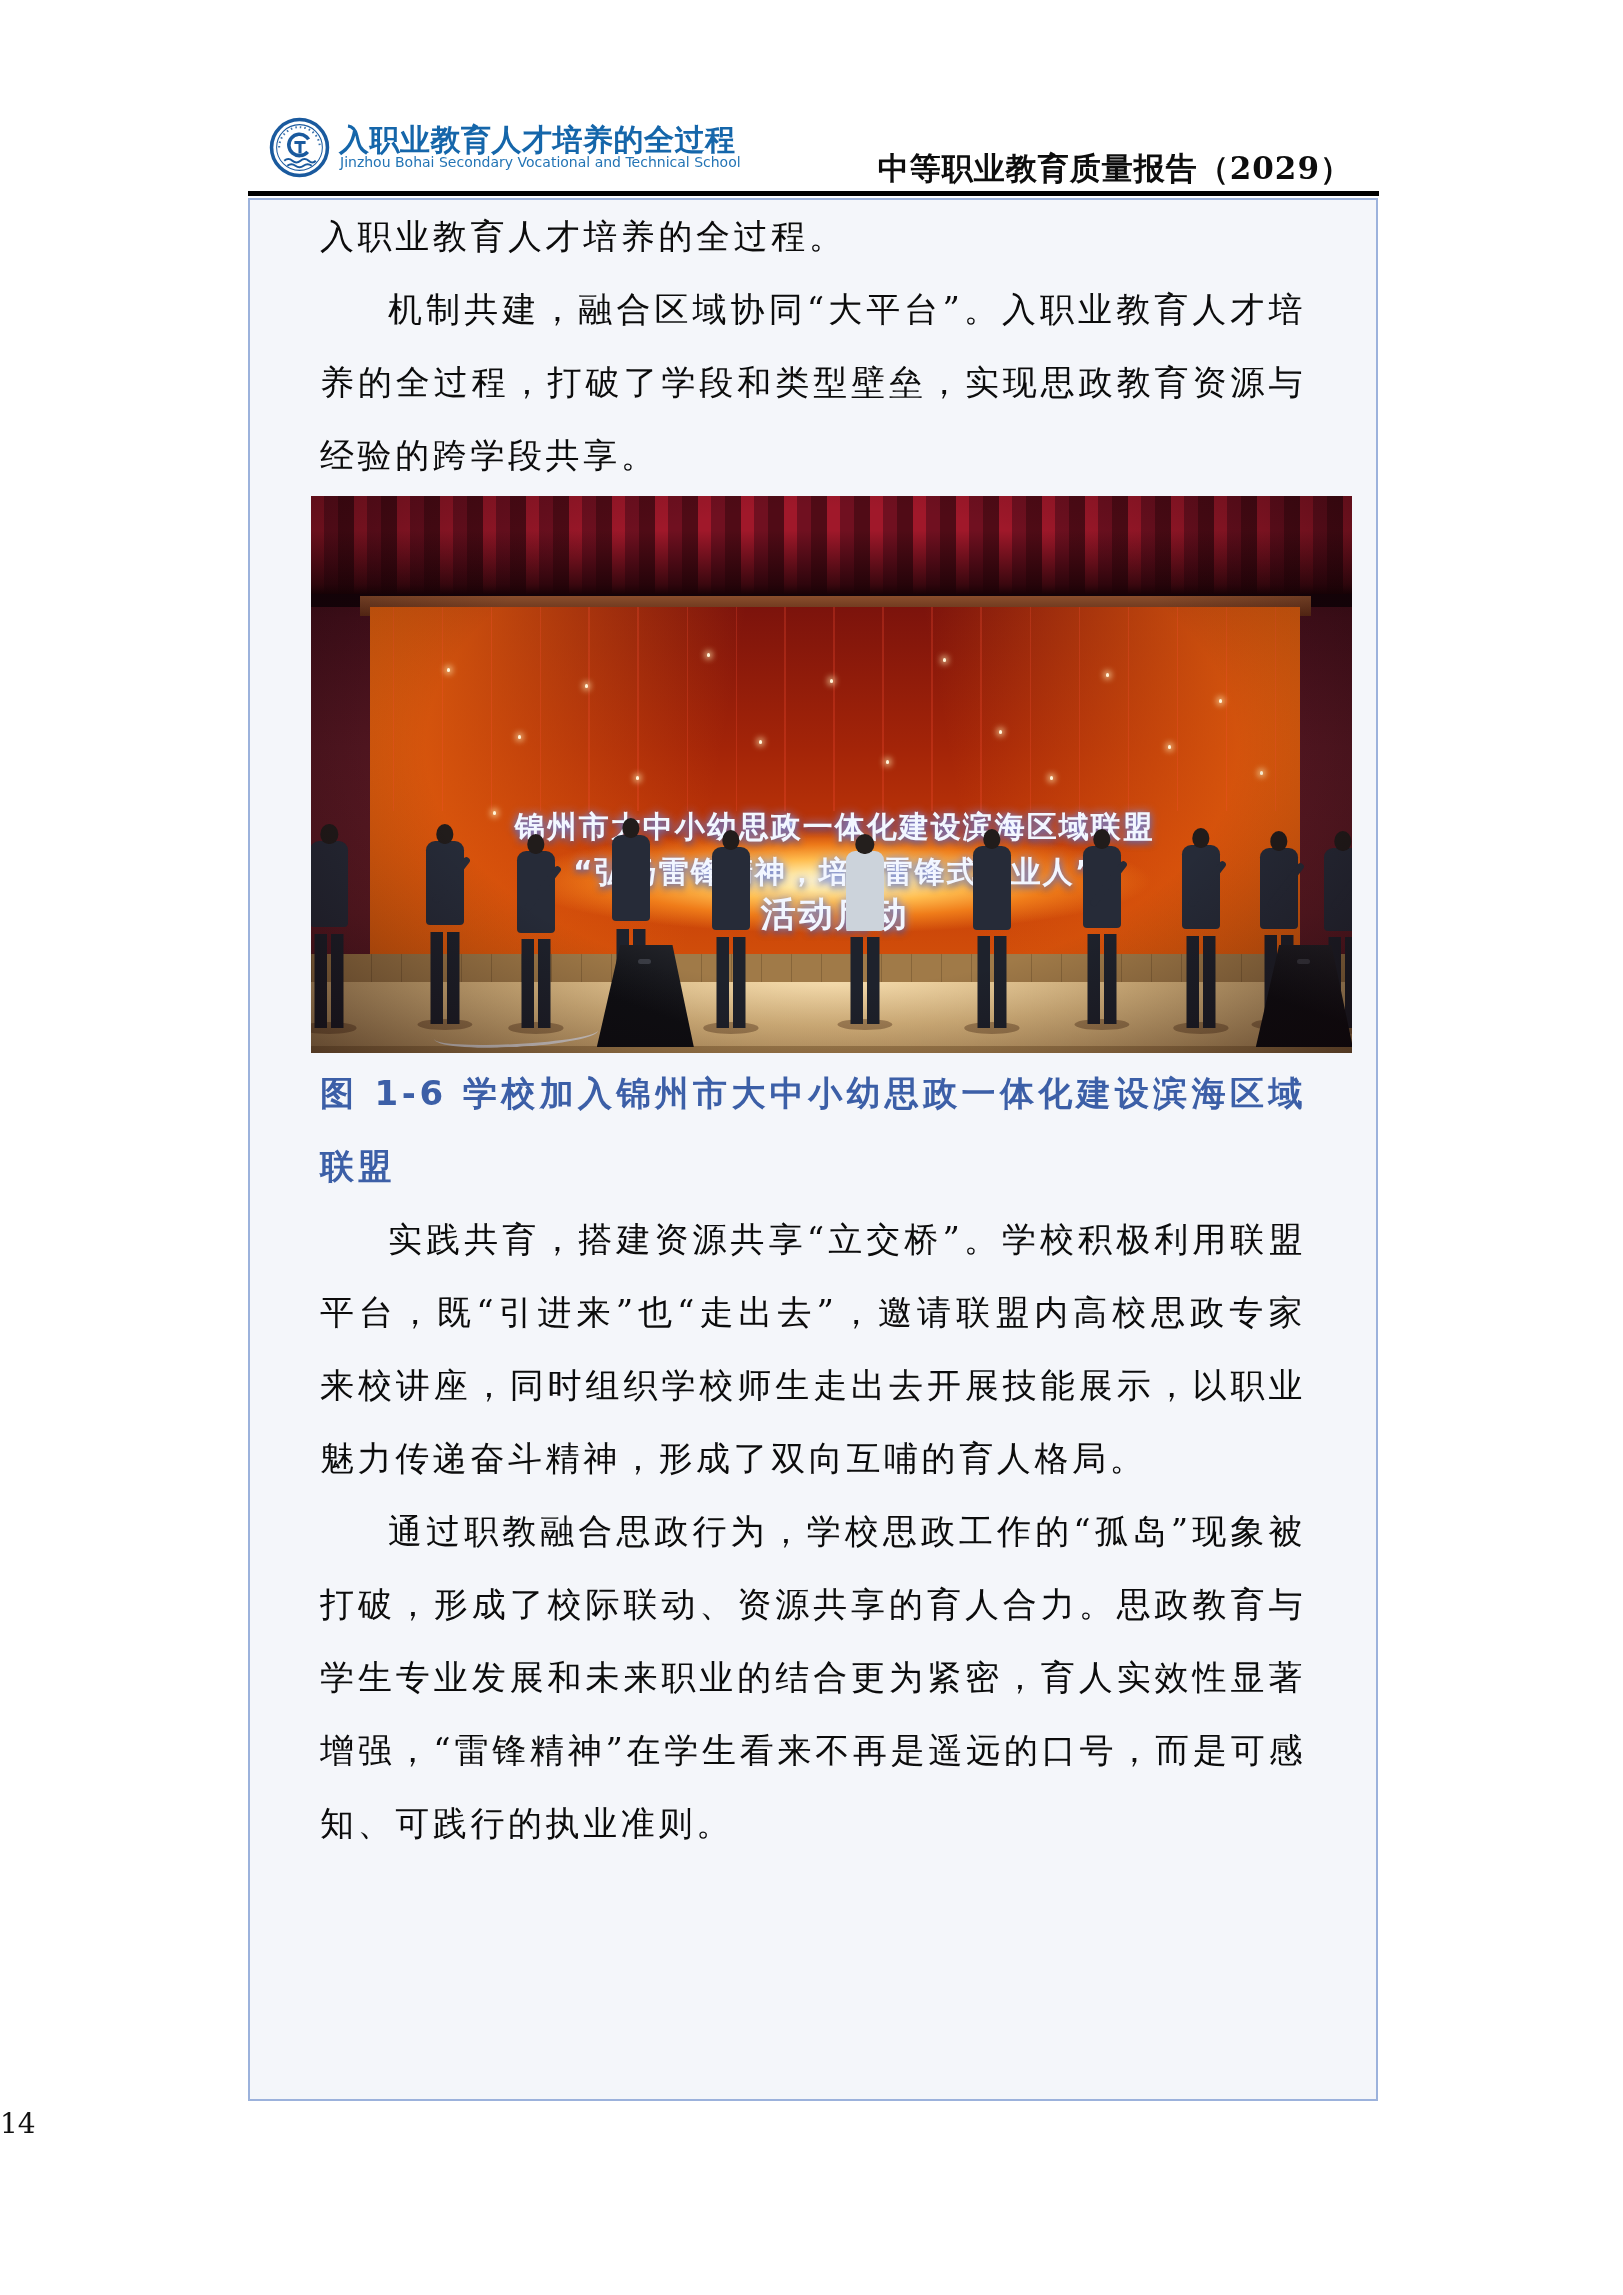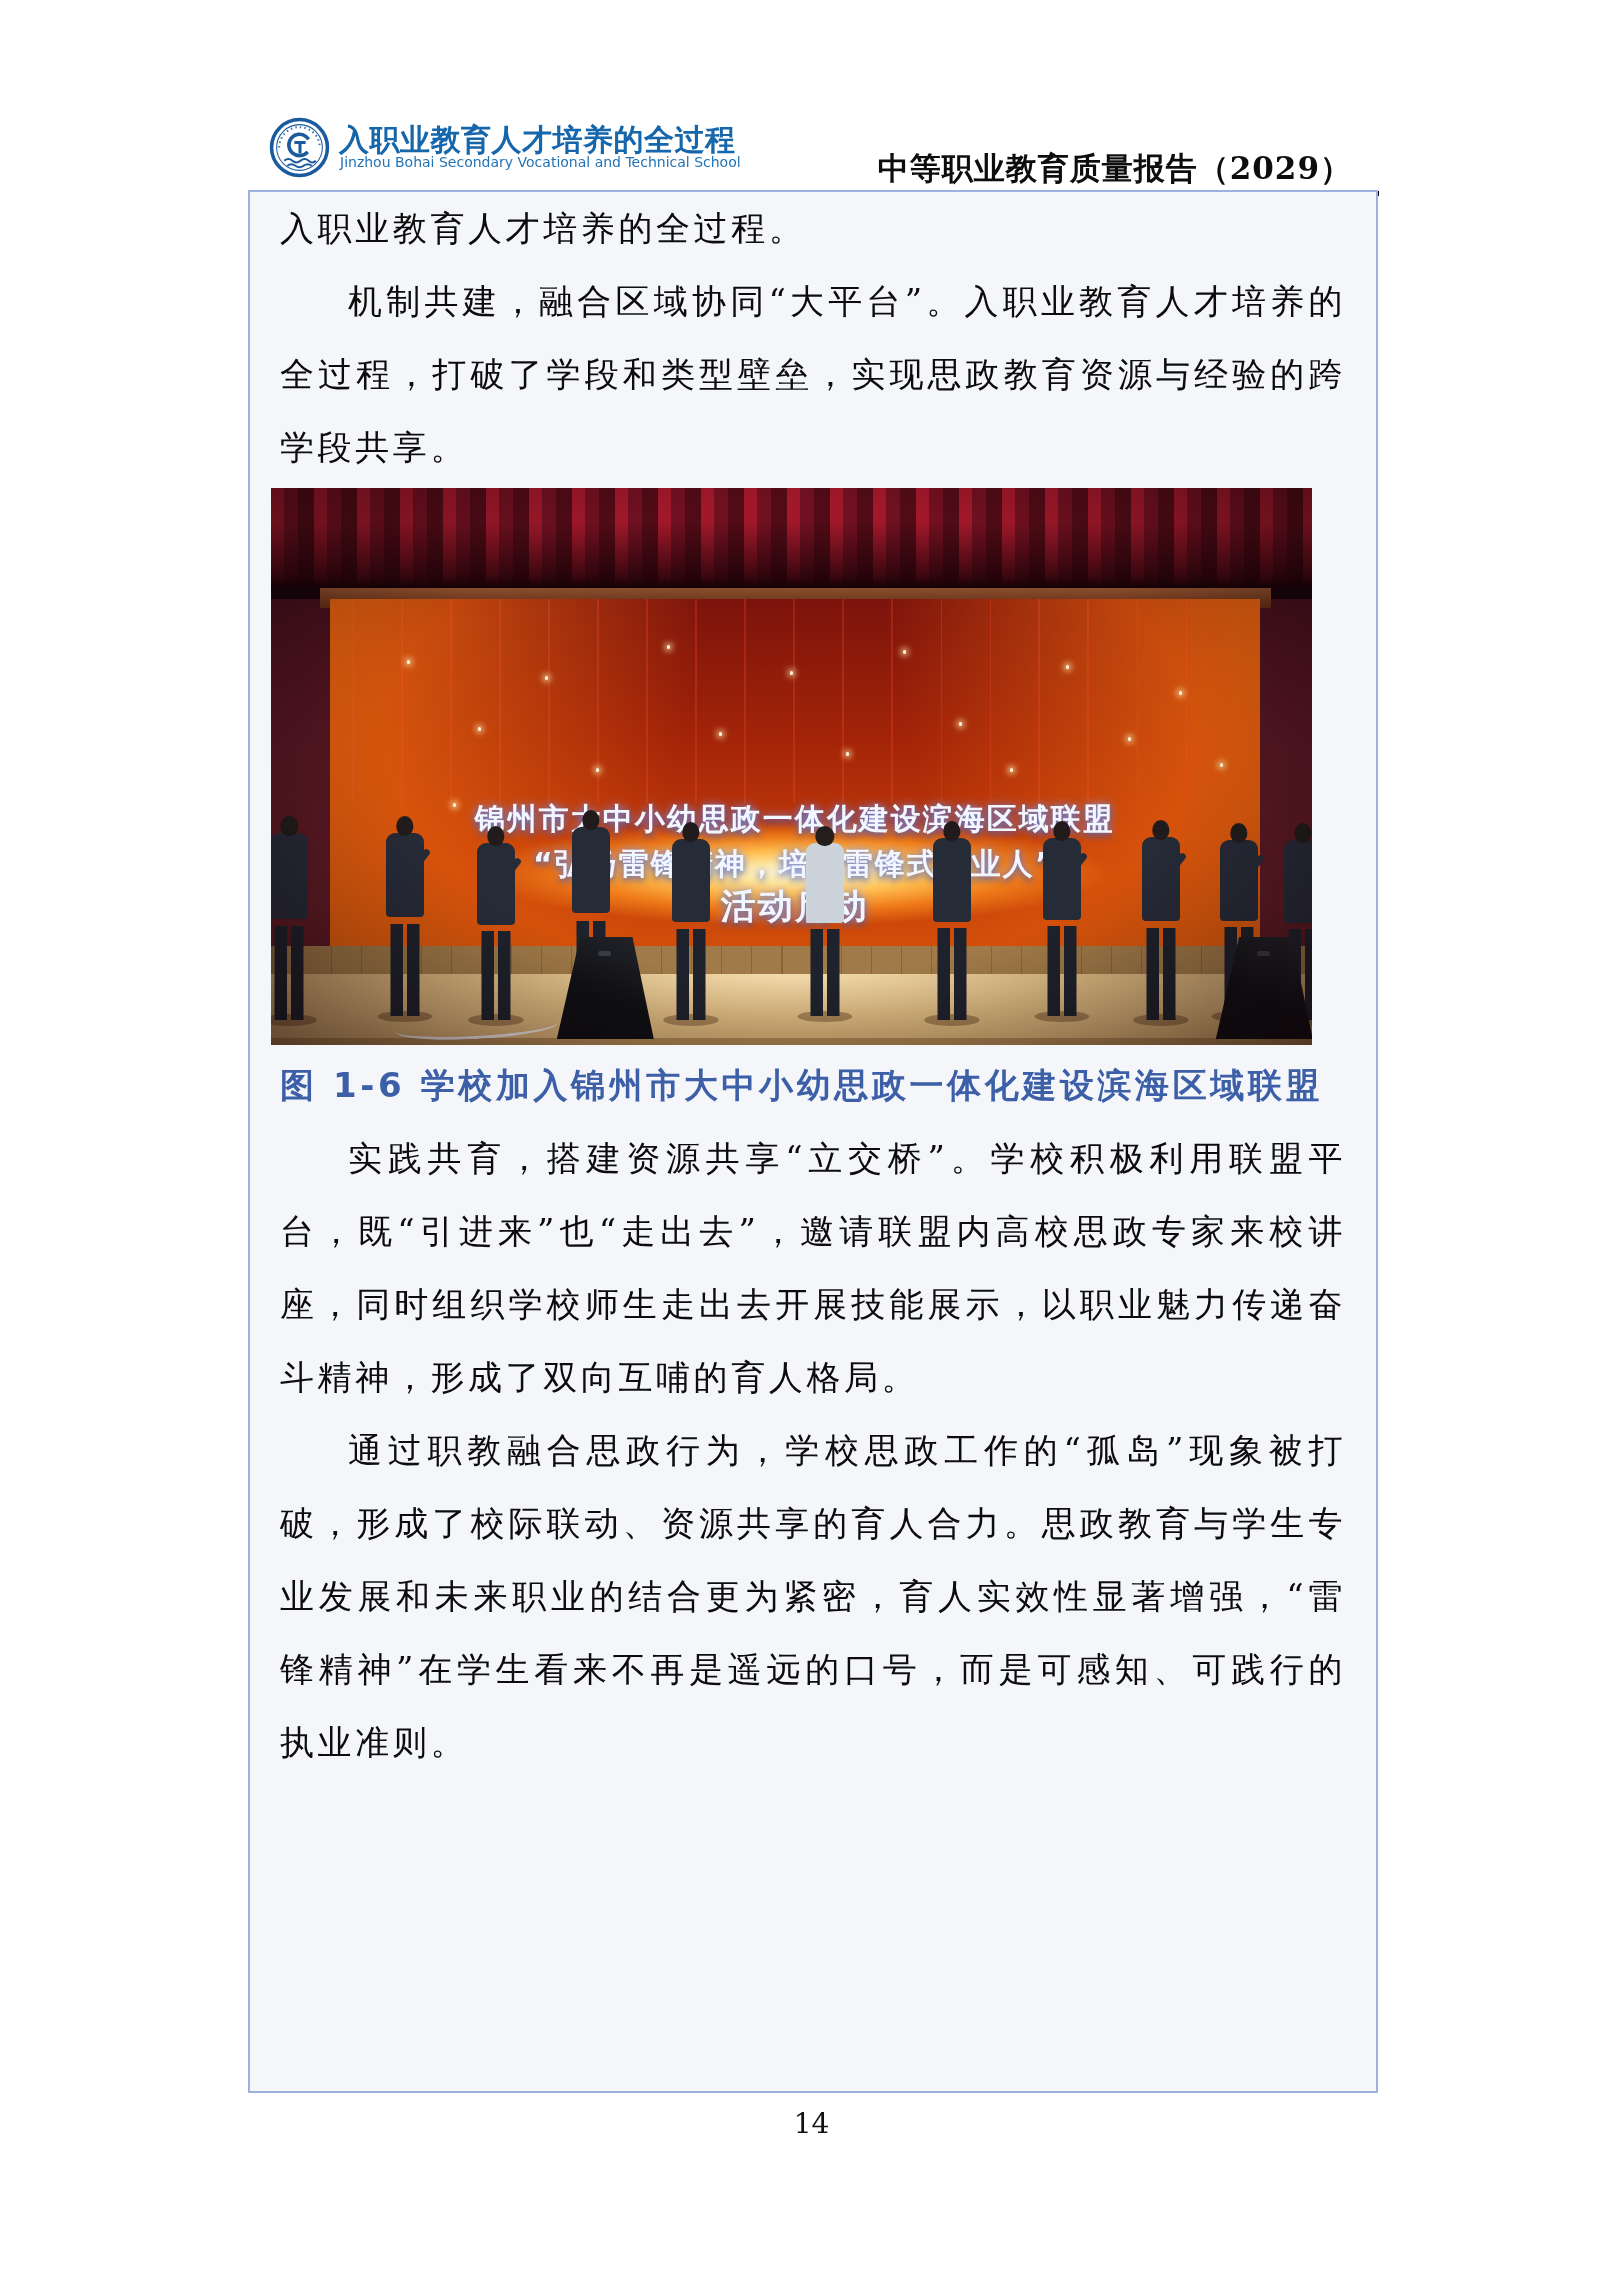--- a/index.html
+++ b/index.html
@@ -8,23 +8,23 @@
   
   .logo{position:absolute;left:269px;top:117px;width:61px;height:61px;}
   .school-cn{position:absolute;left:339px;top:120px;font-size:30px;font-weight:bold;
              font-family:"DejaVu Sans","Liberation Sans",sans-serif;color:#1566aa;letter-spacing:0.5px;white-space:nowrap;}
   .school-en{position:absolute;left:340px;top:154px;font-size:14px;
              font-family:"DejaVu Sans","Liberation Sans",sans-serif;color:#2374b5;white-space:nowrap;}
   .report-title{position:absolute;right:271px;top:148px;font-size:31px;font-weight:bold;
              font-family:"DejaVu Serif","Liberation Serif",serif;color:#0d0d0d;letter-spacing:1px;white-space:nowrap;}
   .header-rule{position:absolute;left:248px;top:191px;width:1131px;height:4.6px;background:#000;}
   
-  .content-box{position:absolute;left:248px;top:190px;width:1130px;height:1903px;
+  .content-box{position:absolute;left:248px;top:198px;width:1130px;height:1903px;
                box-sizing:border-box;border:2.6px solid #9cb2dc;background:#f4f6fa;
-               padding:0 30px;overflow:hidden;}
+               padding:0 70px;overflow:hidden;}
   .content-box p{margin:0;font-size:34px;line-height:73px;letter-spacing:3.6px;
                  text-align:justify;color:#0c0c0c;}
   .content-box p.indent{text-indent:2em;}
   
   .photo{position:relative;width:1041px;height:557px;margin:4.1px 0 4.1px -9.2px;overflow:hidden;
          background:linear-gradient(180deg,#26060b 0%,#46101c 22%,#551722 45%,#5e1b24 75%,#511822 100%);}
   .curtain{position:absolute;left:0;top:0;width:100%;height:98px;
      background:repeating-linear-gradient(90deg,#a0182a 0 13.3px,#701020 13.3px 26.6px,#500b16 26.6px 43px);}
   .curtain:after{content:"";position:absolute;inset:0;
      background:linear-gradient(180deg,rgba(60,5,10,0) 35%,rgba(25,2,6,.75) 90%,#1a0206 100%);}
@@ -72,21 +72,21 @@
      width:38px;border-radius:9.2px 9.2px 4.1px 4.1px;background:#262b38;}
   .fig.light .body{background:#ccd3db;}
   .fig.light .head{background:#241f1d;width:19.4px;}
   .fig .legs{position:absolute;bottom:0;left:50%;transform:translateX(-50%);width:29px;
      background:linear-gradient(90deg,#1e222c 0 42%,rgba(0,0,0,0) 42% 58%,#1e222c 58% 100%);}
   .fig .arm{position:absolute;width:7.2px;border-radius:4.1px;background:#262b38;
      right:-4.1px;transform:rotate(38deg);transform-origin:top center;}
   
   .fig-caption{font-size:32px;font-weight:bold;text-align:center;line-height:77px;
      font-family:"DejaVu Sans","Liberation Sans",sans-serif;color:#3c5fa7;letter-spacing:1px;margin:0;}
-  .page-number{position:absolute;left:0;top:2107px;width:100%;text-align:center;
+  .page-number{position:absolute;left:0;top:2107px;width:100%;text-align:left;
      font-size:28px;color:#111;font-family:"DejaVu Serif","Liberation Serif",serif;}
 </style>
 </head>
 <body>
 
 <div class="page">
 
   <svg class="logo" viewBox="0 0 120 120">
     <circle cx="60" cy="60" r="55" fill="#ffffff" stroke="#1a5a9e" stroke-width="7"></circle>
     <circle cx="60" cy="60" r="45" fill="none" stroke="#1a5a9e" stroke-width="2"></circle>

